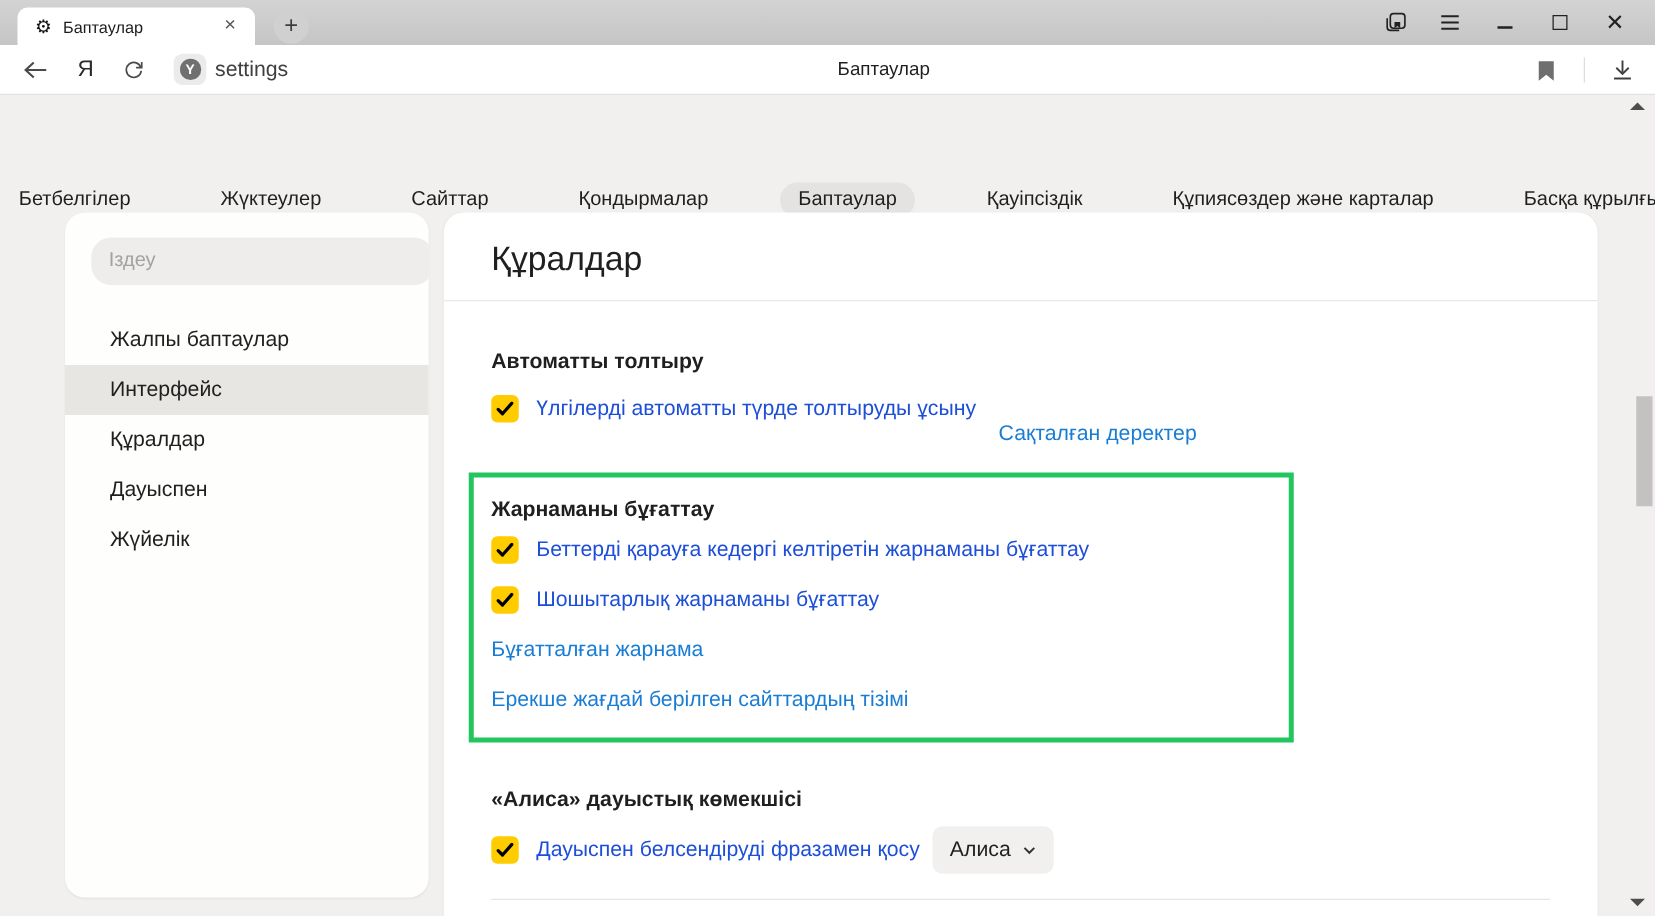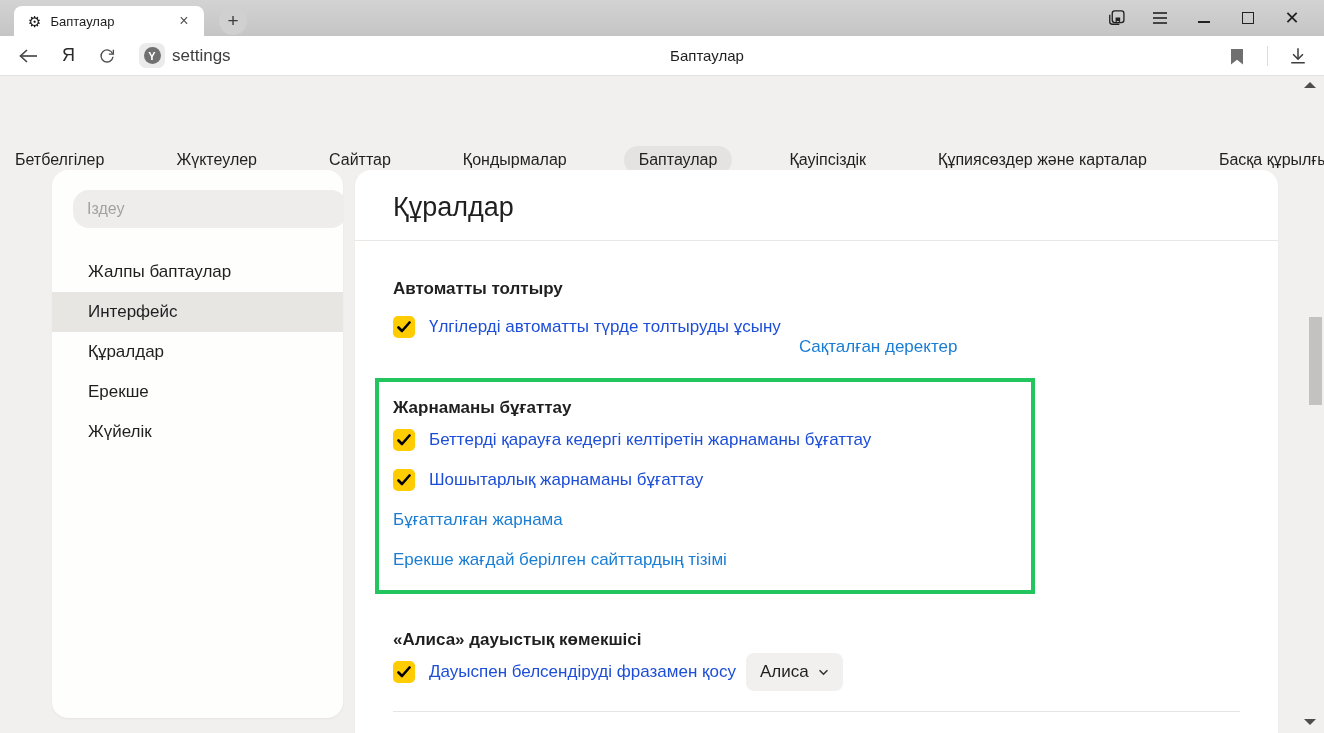--- a/index.html
+++ b/index.html
@@ -77,21 +77,21 @@
   .sec-autofill .sec-h2 { margin-bottom:6px; }
   .inline-link { margin-left:18px; }
 
   .highlight-box { margin:31px 0 0 20px; width:660px; border:4px solid #22c55e;
                    padding:14px 14px 18px 14px; }
   .highlight-box .opt-row:first-of-type { margin-top:8px; }
   .hl-link1 { display:block; margin-top:8px; }
   .hl-link2 { display:block; margin-top:16px; }
 
   .sec-alice { margin:34px 38px 0; }
-  .sec-alice .sec-h2 { margin-bottom:0; }
+  .sec-alice .sec-h2 { margin-bottom:8px; }
   .dropdown { display:inline-flex; align-items:center; gap:9px; height:38px; background:#f1f0ee;
               border-radius:8px; padding:4px 14px; font-size:17px; color:#1f1f1f; margin-left:10px; }
   .bottom-divider { margin-top:19px; border-bottom:1px solid #e7e5e3; }
 
   
   .sb-up { position:absolute; top:6px; right:8px; width:0; height:0;
            border-left:6px solid transparent; border-right:6px solid transparent;
            border-bottom:6px solid #4d4d4d; }
   .sb-thumb { position:absolute; top:241px; right:2px; width:13px; height:88px; background:#c3c2c0; }
   .sb-down { position:absolute; bottom:8px; right:8px; width:0; height:0;
@@ -199,21 +199,21 @@
       <span class="nav-tab">Құпиясөздер және карталар</span>
       <span class="nav-tab">Басқа құрылғылар</span>
     </div>
 
     <div class="sidebar-card">
       <input class="search-box" type="text" placeholder="Іздеу" style="">
       <div class="side-list">
         <div class="side-item">Жалпы баптаулар</div>
         <div class="side-item active">Интерфейс</div>
         <div class="side-item">Құралдар</div>
-        <div class="side-item">Ерекше</div>
+        <div class="side-item">Дауыспен</div>
         <div class="side-item">Жүйелік</div>
       </div>
     </div>
 
     <div class="main-card">
       <div class="page-h1">Құралдар</div>
       <div class="h1-divider"></div>
 
       <div class="sec-autofill">
         <div class="sec-h2">Автоматты толтыру</div>

